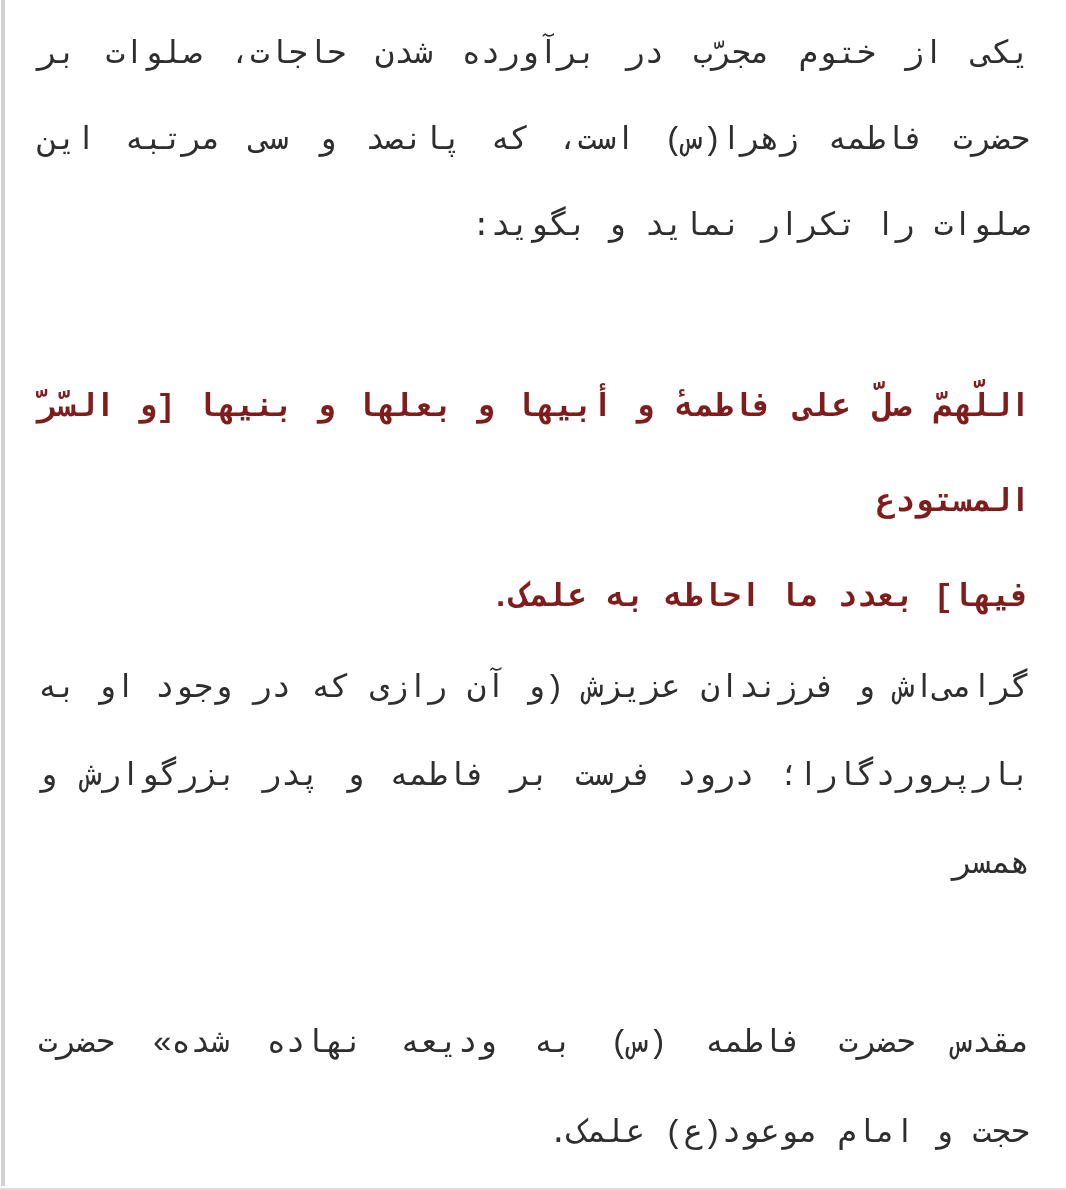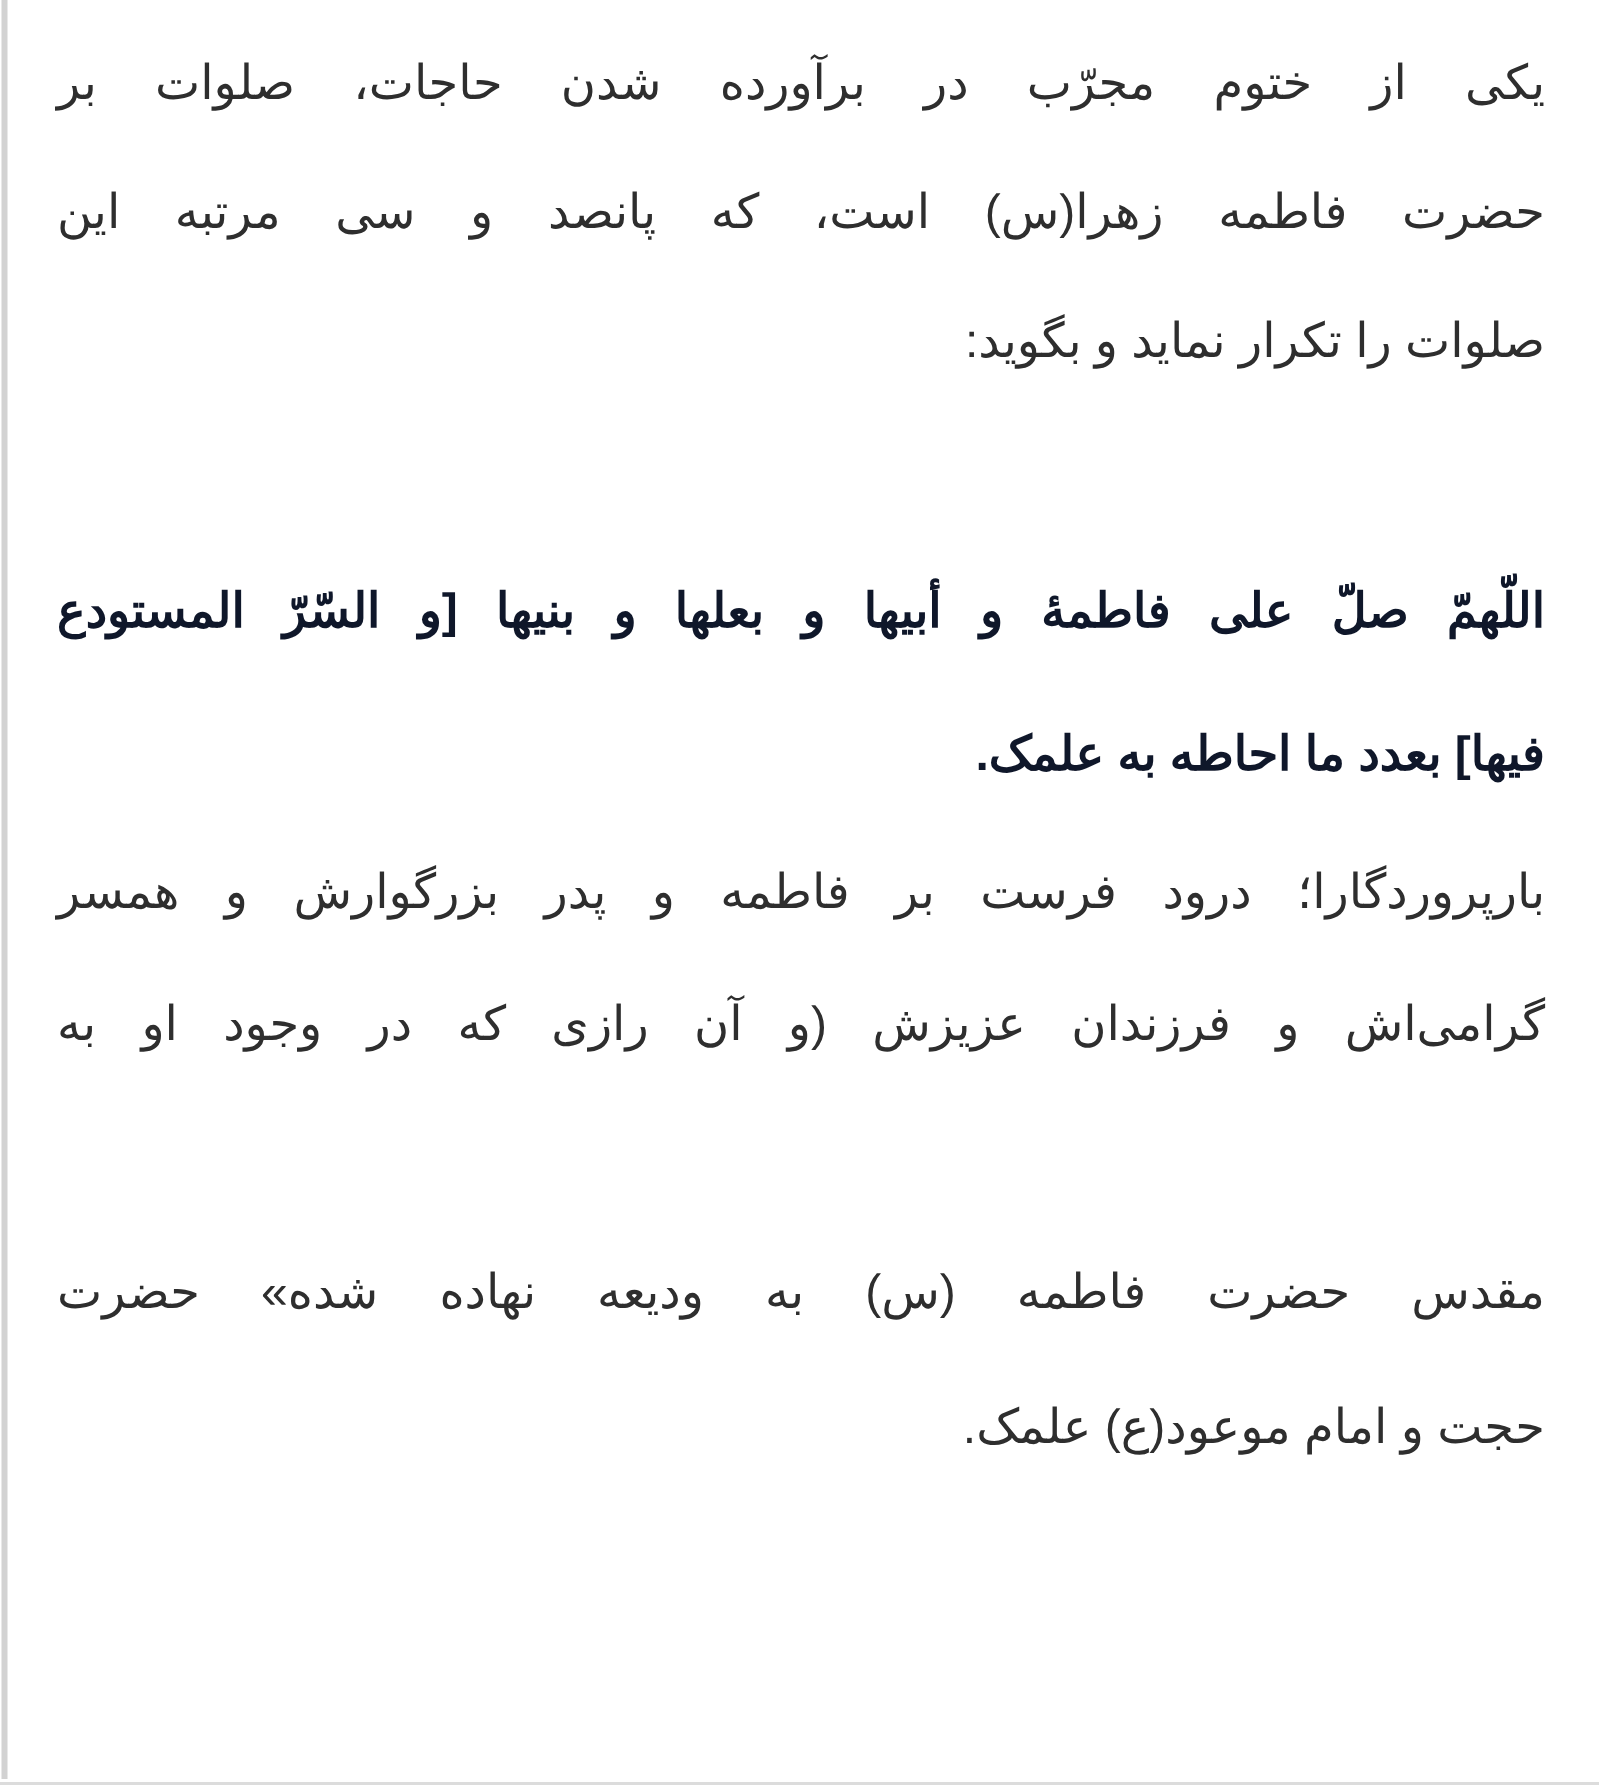--- a/index.html
+++ b/index.html
@@ -6,21 +6,21 @@
     margin: 0;
     padding: 0;
     background: #ffffff;
   }
   .page {
     position: relative;
     width: 1066px;
     height: 1190px;
     background: #ffffff;
     overflow: hidden;
-    font-family: Liberation Sans, sans-serif;
+    font-family: Liberation Mono, monospace;
   }
   .scrollbar-track {
     position: absolute;
     left: 1px;
     top: 0;
     width: 4px;
     height: 1186px;
     background: #d2d2d2;
   }
   .bottom-divider {
@@ -48,21 +48,21 @@
   .para .line.last {
     text-align-last: right;
   }
   .para.body-text {
     color: #2e2e2e;
     font-size: 32px;
     font-weight: normal;
   }
   .para.p1 { line-height: 86px; }
   .para.blue-prayer {
-    color: #0f172a;
+    color: #7f1d1d;
     font-size: 32px;
     font-weight: bold;
     line-height: 95px;
     margin-top: 90px;
   }
   .para.p3 { line-height: 88px; margin-top: 0; }
   .para.p4 { line-height: 90px; margin-top: 90px; }
 </style>
 </head>
 <body>
@@ -78,22 +78,22 @@
       <span class="line">حضرت فاطمه زهرا(س) است، که پانصد و سی مرتبه این</span>
       <span class="line last">صلوات را تکرار نماید و بگوید:</span>
     </p>
 
     <p class="para blue-prayer">
       <span class="line">اللّهمّ صلّ علی فاطمهٔ و أبیها و بعلها و بنیها [و السّرّ المستودع</span>
       <span class="line last">فیها] بعدد ما احاطه به علمک.</span>
     </p>
 
     <p class="para body-text p3">
+      <span class="line">گرامی‌اش و فرزندان عزیزش (و آن رازی که در وجود او به</span>
       <span class="line">بارپروردگارا؛ درود فرست بر فاطمه و پدر بزرگوارش و همسر</span>
-      <span class="line">گرامی‌اش و فرزندان عزیزش (و آن رازی که در وجود او به</span>
     </p>
 
     <p class="para body-text p4">
       <span class="line">مقدس حضرت فاطمه (س) به ودیعه نهاده شده» حضرت</span>
       <span class="line last">حجت و امام موعود(ع) علمک.</span>
     </p>
 
   </div>
 
   <div class="bottom-divider"></div>

